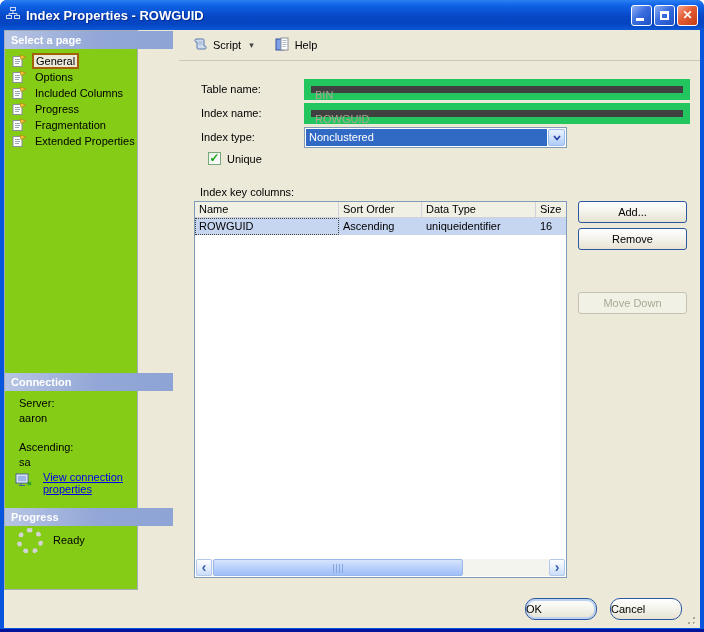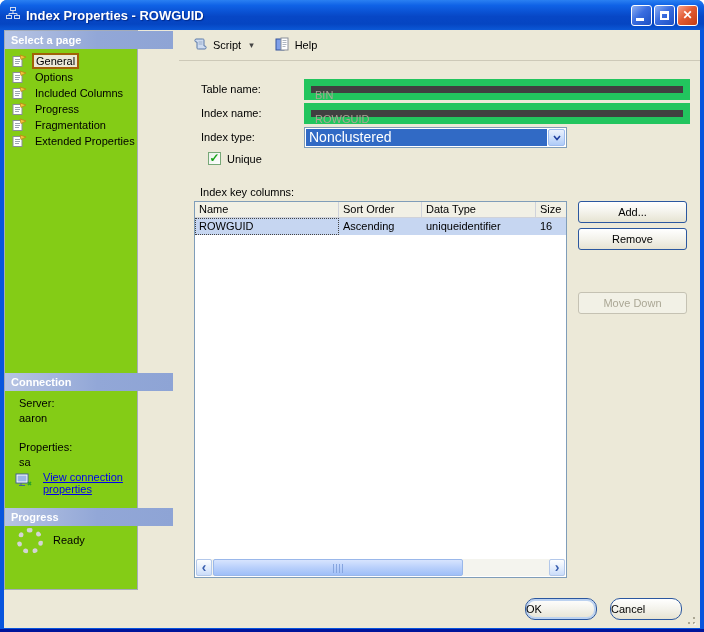--- a/index.html
+++ b/index.html
@@ -54,21 +54,21 @@
   .tool { display:flex; align-items:center; gap:5px; font-size:11px; cursor:pointer; }
   .caret { font-size:9px; color:#444; margin-left:3px; }
 
   .lbl { position:absolute; font-size:11px; color:#000; }
   .tbox { position:absolute; left:125px; width:386px; height:21px; background:#404040;
           border:7px solid #22c55e; color:#a9a694; font-size:11px; line-height:19px; padding-left:4px; }
 
   .combo { position:absolute; left:125px; top:97px; width:263px; height:21px;
            background:#fff; border:1px solid #7f9db9; }
   .combo-sel { position:absolute; left:1px; top:1px; bottom:1px; right:19px;
-               background:#316ac5; color:#fff; font-size:14px; line-height:17px; padding-left:3px; }
+               background:#316ac5; color:#fff; font-size:11px; line-height:17px; padding-left:3px; }
   .combo-btn { position:absolute; right:1px; top:1px; bottom:1px; width:17px;
                background:linear-gradient(180deg,#eaf1fd 0%, #cfe0fb 50%, #aecbf7 100%);
                border:1px solid #9ebcf0; border-radius:2px;
                display:flex; align-items:center; justify-content:center; }
 
   .checkbox { position:absolute; left:29px; top:122px; width:13px; height:13px;
               border:1px solid #77a877; background:linear-gradient(135deg,#e9f0e9,#ffffff);
               display:flex; align-items:center; justify-content:center; }
   .checkbox .check { color:#17a317; font-size:12px; font-weight:bold; line-height:11px; }
 
@@ -191,21 +191,21 @@
                 <path d="M3 5.5h5 M3 7.5h5 M3 9.5h4" stroke="#9aa3b0" stroke-width="1"></path>
                 <path d="M8 1 L14 3 L9 5.5 Z" fill="#f2c43c" stroke="#b68a12" stroke-width="0.8"></path>
               </svg></span>
           <span class="plabel">Extended Properties</span>
         </div>
       </div>
 
       <div class="section-header hdr-conn">Connection</div>
       <span class="conn-text" style="top:366px;">Server:</span>
       <span class="conn-text" style="top:381px;">aaron</span>
-      <span class="conn-text" style="top:410px;">Properties:</span>
+      <span class="conn-text" style="top:410px;">Ascending:</span>
       <span class="conn-text" style="top:425px;">sa</span>
 
       <div class="link-row">
         <span>
           <svg width="18" height="16" viewBox="0 0 18 16">
             <rect x="1" y="1" width="12" height="9" fill="#fff" stroke="#44639c"></rect>
             <rect x="2.5" y="2.5" width="9" height="6" fill="#9db8e8"></rect>
             <path d="M6 10v2 M4 12.5h6" stroke="#44639c"></path>
             <path d="M13 9l3 3 M16 9l-3 3" stroke="#2aa02a" stroke-width="1.6"></path>
           </svg>

